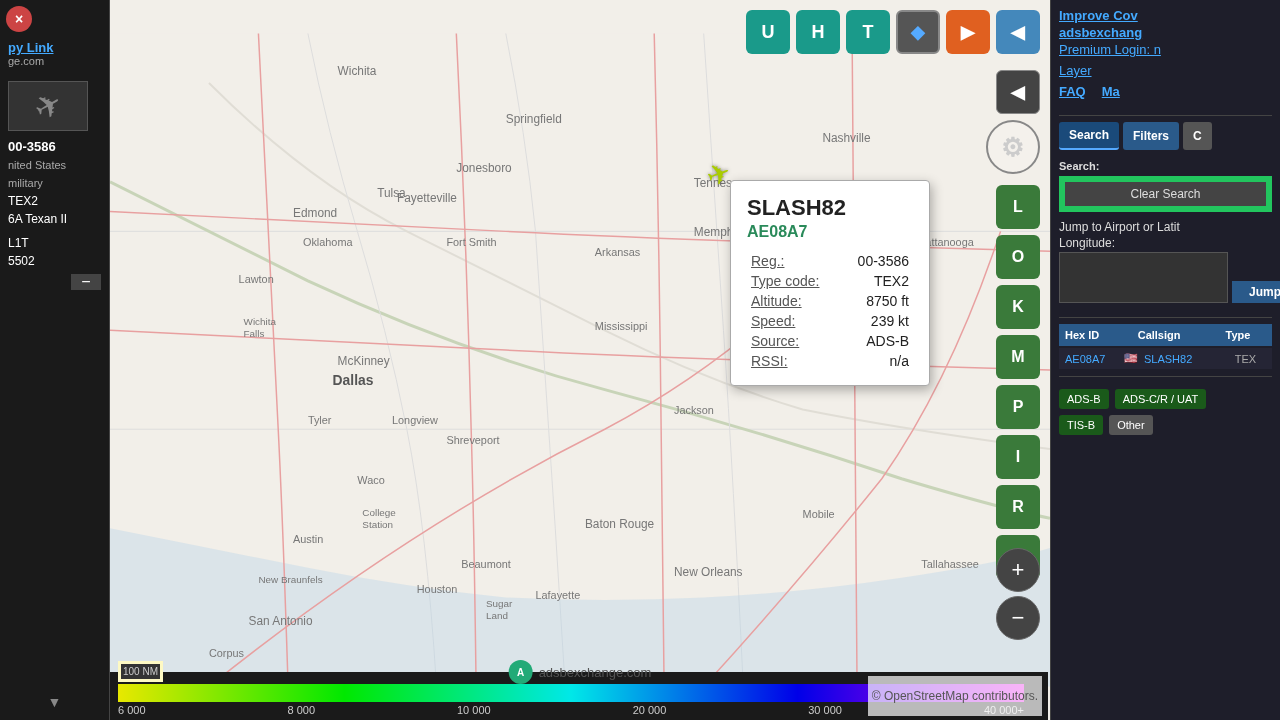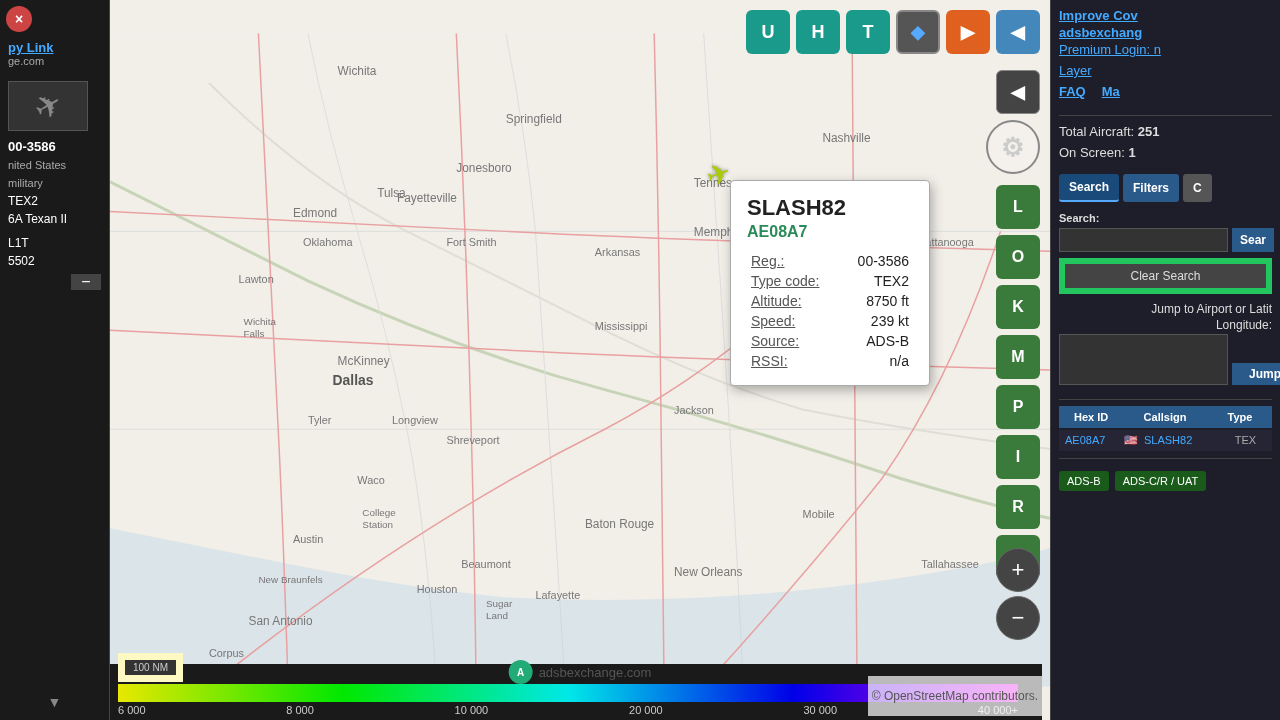--- a/index.html
+++ b/index.html
@@ -107,22 +107,22 @@
       position: absolute;
       top: 0; left: 0;
       width: 100%; height: 100%;
     }
 
     
     #altitude-bar {
       position: absolute;
       bottom: 0;
       left: 0;
-      right: 8px;
-      height: 56px;
+      right: 2px;
+      height: 48px;
       background: #1a1a1a;
       display: flex;
       flex-direction: column;
       justify-content: flex-end;
       padding: 4px 8px;
       text-align: right;
     }
     #color-gradient {
       height: 18px;
       background: linear-gradient(to right, #e8e800, #00e800, #00e8e8, #0000e8, #e800e8);
@@ -165,22 +165,22 @@
       font-size: 10px;
       font-weight: bold;
     }
     #nm-badge {
       position: absolute;
       bottom: 38px;
       left: 8px;
       background: #333;
       color: #ccc;
       font-size: 10px;
-      padding: 2px 8px;
-      border: 7px solid #fef9c3;
+      padding: 2px 2px;
+      border: 3px solid #fef9c3;
     }
 
     
     #map-controls-top {
       position: absolute;
       top: 10px;
       right: 10px;
       display: flex;
       gap: 6px;
       align-items: center;
@@ -396,21 +396,20 @@
       width: 100%;
       text-align: center;
     }
     #right-sidebar .jump-section {
       margin-bottom: 8px;
     }
     #right-sidebar .jump-label {
       color: #ddd;
       font-size: 12px;
       margin-bottom: 2px;
-      text-align: right;
     }
     #right-sidebar .jump-row {
       display: flex;
       gap: 4px;
     }
     #right-sidebar .jump-input {
       flex: 1;
       padding: 4px 6px;
       background: #333;
       border: 1px solid #555;
@@ -432,21 +431,21 @@
       background: #2a5a8a;
       margin-bottom: 2px;
     }
     #right-sidebar .table-header-row .th {
       padding: 5px 6px;
       font-size: 11px;
       color: white;
       font-weight: bold;
       cursor: pointer;
     }
-    #right-sidebar .th-hexid { flex: 1.2; margin-left: 9px; }
+    #right-sidebar .th-hexid { flex: 1.2; }
     #right-sidebar .th-callsign { flex: 1.5; }
     #right-sidebar .th-type { flex: 0.8; }
     #right-sidebar .data-row {
       display: flex;
       background: #252535;
       margin-bottom: 1px;
       align-items: center;
     }
     #right-sidebar .data-row .td {
       padding: 4px 6px;
@@ -686,38 +685,27 @@
 <div id="right-sidebar">
   <span class="improve-link">Improve Cov</span>
   <span class="improve-link">adsbexchang</span>
   <span class="premium-link">Premium Login: n</span>
   <span class="premium-link">Layer</span>
   <div class="faq-map-row">
     <a>FAQ</a>
     <a>Ma</a>
   </div>
   <hr class="divider">
-  <div class="stats">
-    <span>Total Aircraft:</span>
-    <strong>251</strong>
-    <br>
-    <span>On Screen:</span>
-    <strong>1</strong>
-  </div>
   <div class="tab-row">
     <button class="tab-btn active">Search</button>
     <button class="tab-btn">Filters</button>
     <button class="tab-btn other">C</button>
   </div>
   <div>
     <div class="section-label">Search:</div>
-    <div class="search-row">
-      <input class="search-input" type="text" style="">
-      <button class="search-go-btn">Sear</button>
-    </div>
     <button class="clear-btn">Clear Search</button>
   </div>
   <div class="jump-section">
     <div class="jump-label">Jump to Airport or Latit</div>
     <div class="jump-label">Longitude:</div>
     <div class="jump-row">
       <input class="jump-input" type="text" style="">
       <button class="jump-btn">Jump</button>
     </div>
   </div>
@@ -731,13 +719,17 @@
     <div class="td td-hexid">AE08A7</div>
     <div class="td td-flag">🇺🇸</div>
     <div class="td td-callsign">SLASH82</div>
     <div class="td td-type">TEX</div>
   </div>
   <hr class="divider">
   <div class="source-row">
     <span class="source-tag st-adsb">ADS-B</span>
     <span class="source-tag st-adsc">ADS-C/R / UAT</span>
   </div>
+  <div class="source-row">
+    <span class="source-tag st-tis">TIS-B</span>
+    <span class="source-tag st-other">Other</span>
+  </div>
 </div>
 
 </body></html>

